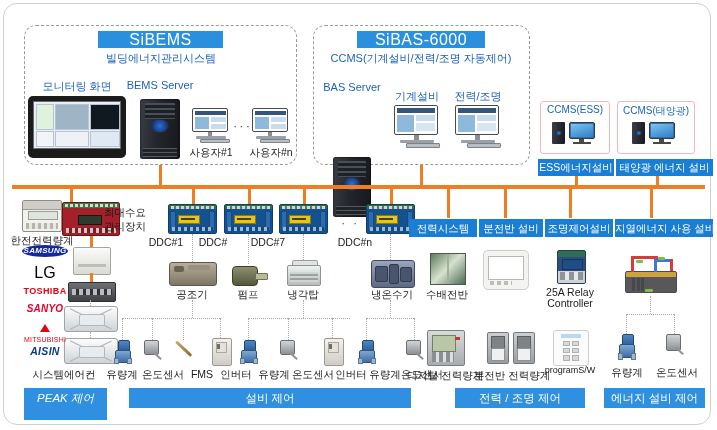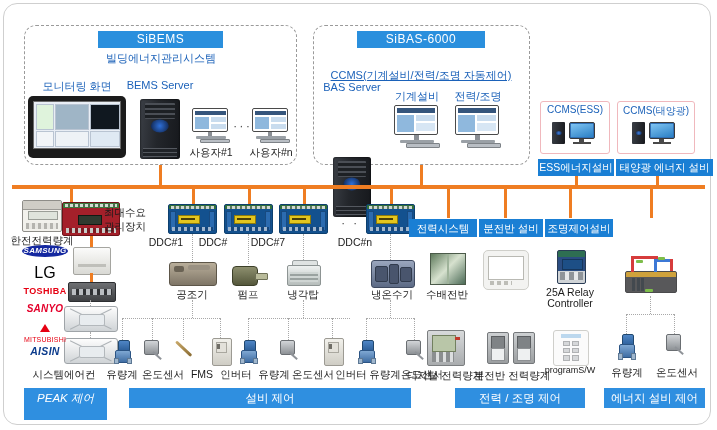--- a/index.html
+++ b/index.html
@@ -34,21 +34,21 @@
     border: 1px solid #f0b8bd;
     border-radius: 3px;
     box-sizing: border-box;
     background: #fff;
   }
   .blue-title {
     position: absolute;
     background: #2a8fdd;
     color: #ffffff;
     text-align: center;
-    font-size: 12px;
+    font-size: 16px;
     line-height: 17px;
     letter-spacing: .5px;
     white-space: nowrap;
   }
   .blue-chip {
     position: absolute;
     background: #1a7fd4;
     color: #ffffff;
     text-align: center;
     font-size: 10.5px;
@@ -402,21 +402,21 @@
     <div class="ws-neck" style="left:18px;top:24px;width:4px;height:4px;"></div>
     <div class="ws-foot" style="left:6px;top:28px;width:30px;height:3px;"></div>
     <div class="ws-kbd" style="left:10px;top:31px;width:30px;height:4px;"></div>
   </div>
   <div class="lbl ctr" style="left:271px;top:146px;">사용자#n</div>
 
   <div class="dash-box" style="left:313px;top:25px;width:217px;height:140px;">
   </div>
 
   <div class="blue-title" style="left:357px;top:31px;width:128px;height:17px;">SiBAS-6000</div>
-  <div class="lbl-sub ctr" style="left:421px;top:68px;text-decoration:underline;">CCMS(기계설비/전력/조명 자동제어)</div>
+  <div class="lbl-sub ctr" style="left:421px;top:51px;">CCMS(기계설비/전력/조명 자동제어)</div>
 
   <div class="lbl-blue ctr" style="left:352px;top:81px;">BAS Server</div>
   <div class="lbl-blue ctr" style="left:417px;top:89px;">기계설비</div>
   <div class="lbl-blue ctr" style="left:478px;top:89px;">전력/조명</div>
 
   <div class="ico tower" style="left:333px;top:97px;width:38px;height:60px;">
     <div class="tower-bays"></div>
     <div class="tower-base"></div>
   </div>
 
@@ -605,20 +605,21 @@
   <div class="ico chiller" style="left:371px;top:260px;width:42px;height:26px;">
     <div class="ch-d" style="left:8%;top:18%;width:26%;height:56%;"></div>
     <div class="ch-d" style="left:40%;top:12%;width:20%;height:70%;"></div>
     <div class="ch-d" style="left:66%;top:22%;width:24%;height:50%;"></div>
   </div>
   <div class="lbl ctr" style="left:392px;top:288px;">냉온수기</div>
 
   <div class="blue-chip" style="left:409px;top:219px;width:68px;height:18px;line-height:18px;">전력시스템</div>
   <div class="blue-chip" style="left:479px;top:219px;width:64px;height:18px;line-height:18px;">분전반 설비</div>
   <div class="blue-chip" style="left:545px;top:219px;width:68px;height:18px;line-height:18px;">조명제어설비</div>
+  <div class="blue-chip" style="left:615px;top:219px;width:98px;height:18px;line-height:18px;">지열에너지 사용 설비</div>
 
   <div class="ico switchgear" style="left:430px;top:253px;width:34px;height:30px;"></div>
   <div class="lbl ctr" style="left:447px;top:288px;">수배전반</div>
 
   <div class="ico panelboard" style="left:483px;top:250px;width:44px;height:38px;">
     <div class="pb-s"></div>
     <div class="pb-b"></div>
   </div>
 
   <div class="ico relay" style="left:557px;top:250px;width:27px;height:32px;">

